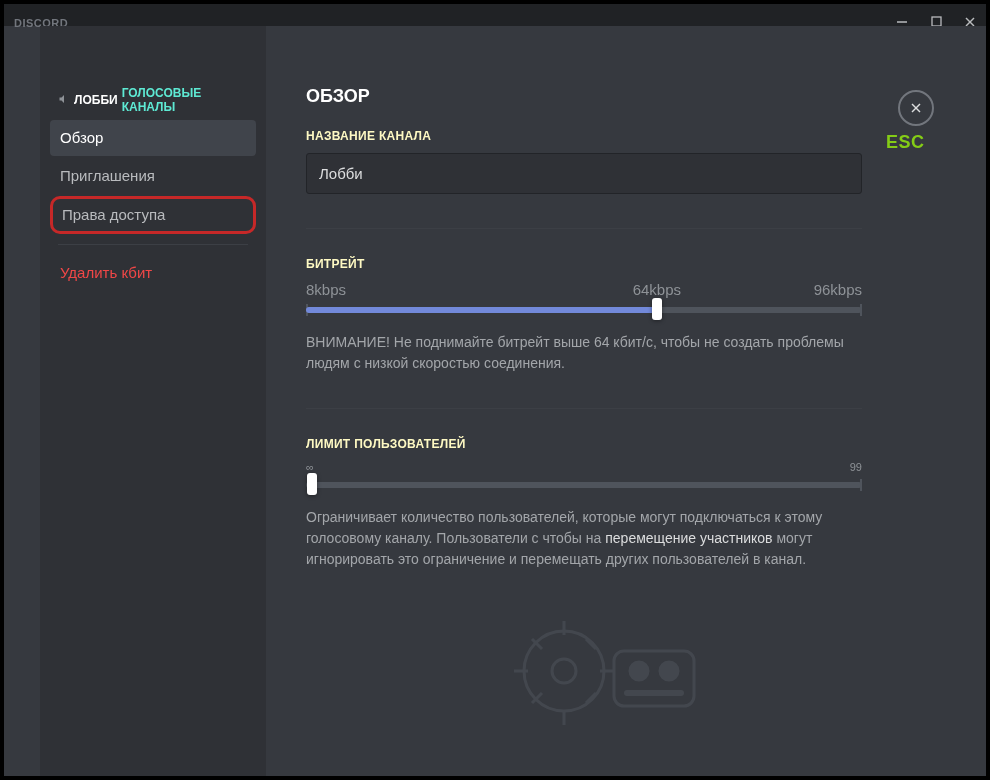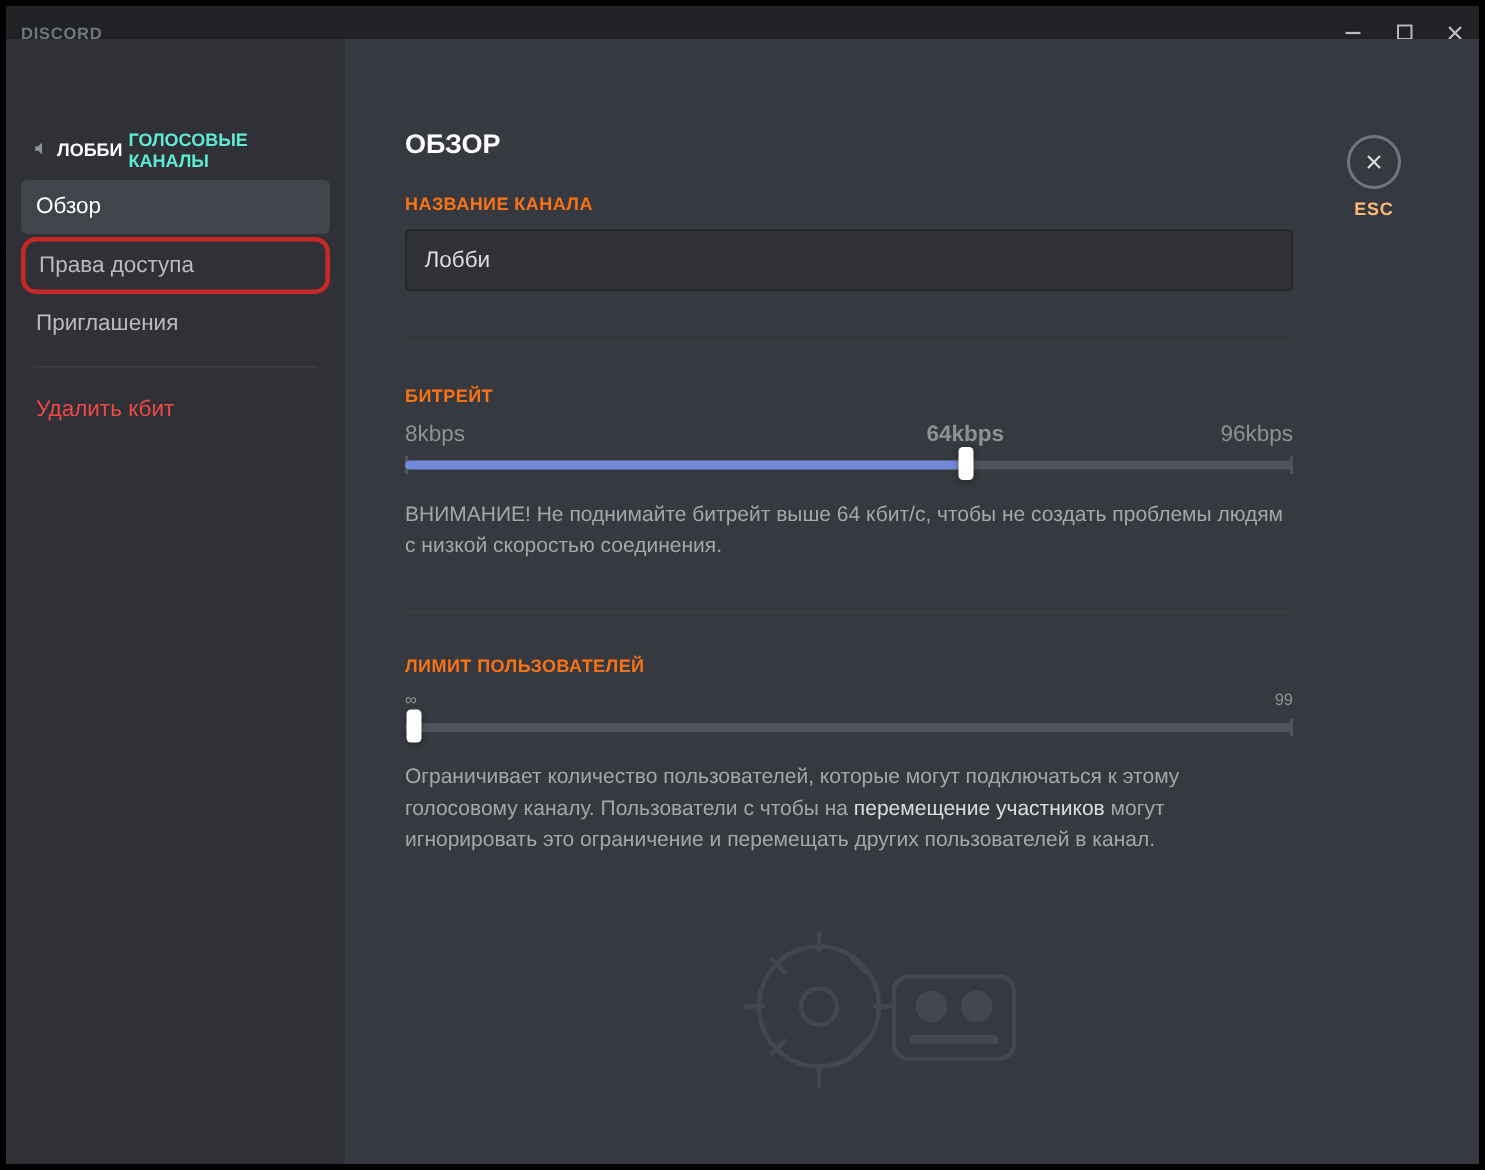--- a/index.html
+++ b/index.html
@@ -44,20 +44,21 @@
 .win-controls { display: flex; gap: 14px; align-items: center; }
 .win-controls span {
   color: #b9bbbe; font-size: 12px; width: 20px; text-align: center;
   cursor: default;
 }
 .body {
   flex: 1;
   display: flex;
   background: #36393f;
   overflow: hidden;
+  margin-left: 36px;
 }
 .sidebar {
   width: 226px;
   background: #2f3136;
   padding: 60px 10px 20px 10px;
   flex-shrink: 0;
 }
 .breadcrumb {
   font-size: 12px;
   font-weight: 700;
@@ -115,35 +116,35 @@
   width: 36px; height: 36px;
   border: 2px solid #72767d;
   border-radius: 50%;
   display: flex; align-items: center; justify-content: center;
   color: #dcddde;
   cursor: pointer;
   margin: 0 auto;
 }
 .close-btn svg { width: 16px; height: 16px; }
 .close-label {
-  text-align: center;
-  color: #fdba74;
-  font-size: 12px;
+  text-align: left;
+  color: #84cc16;
+  font-size: 18px;
   font-weight: 600;
   margin-top: 6px;
   letter-spacing: 0.5px;
 }
 h1.page-title {
   color: #ffffff;
   font-size: 18px;
   font-weight: 700;
   margin-bottom: 22px;
 }
 .field-label {
-  color: #f97316;
+  color: #fef9c3;
   font-size: 12px;
   font-weight: 700;
   letter-spacing: 0.3px;
   margin-bottom: 10px;
 }
 .text-input {
   width: 100%;
   background: #2f3136;
   border: 1px solid #222428;
   border-radius: 3px;
@@ -162,21 +163,20 @@
   justify-content: space-between;
   font-size: 15px;
   color: #8e9297;
   margin-bottom: 2px;
   position: relative;
 }
 .slider-labels .mid {
   position: absolute;
   left: 63.1%;
   transform: translateX(-50%);
-  font-weight: bold;
 }
 .slider {
   position: relative;
   height: 18px;
   margin-bottom: 14px;
 }
 .slider .track {
   position: absolute;
   top: 7px; left: 0; right: 0;
   height: 6px;
@@ -260,25 +260,25 @@
           <svg width="12" height="12" viewBox="0 0 24 24" fill="#8e9297">
                 <path d="M3 9v6h4l5 5V4L7 9H3z"></path>
               </svg>
         </span>
         <span class="ch">ЛОББИ</span>
         <span class="cat">ГОЛОСОВЫЕ КАНАЛЫ</span>
       </div>
       <div class="side-item active">
         <span>Обзор</span>
       </div>
+      <div class="side-item">
+        <span>Приглашения</span>
+      </div>
       <div class="side-item highlighted">
         <span>Права доступа</span>
-      </div>
-      <div class="side-item">
-        <span>Приглашения</span>
       </div>
       <div class="side-sep"></div>
       <div class="side-item danger">
         <span>Удалить кбит</span>
       </div>
     </div>
 
     <div class="content-wrap">
       <div class="content">
         <h1 class="page-title">ОБЗОР</h1>

